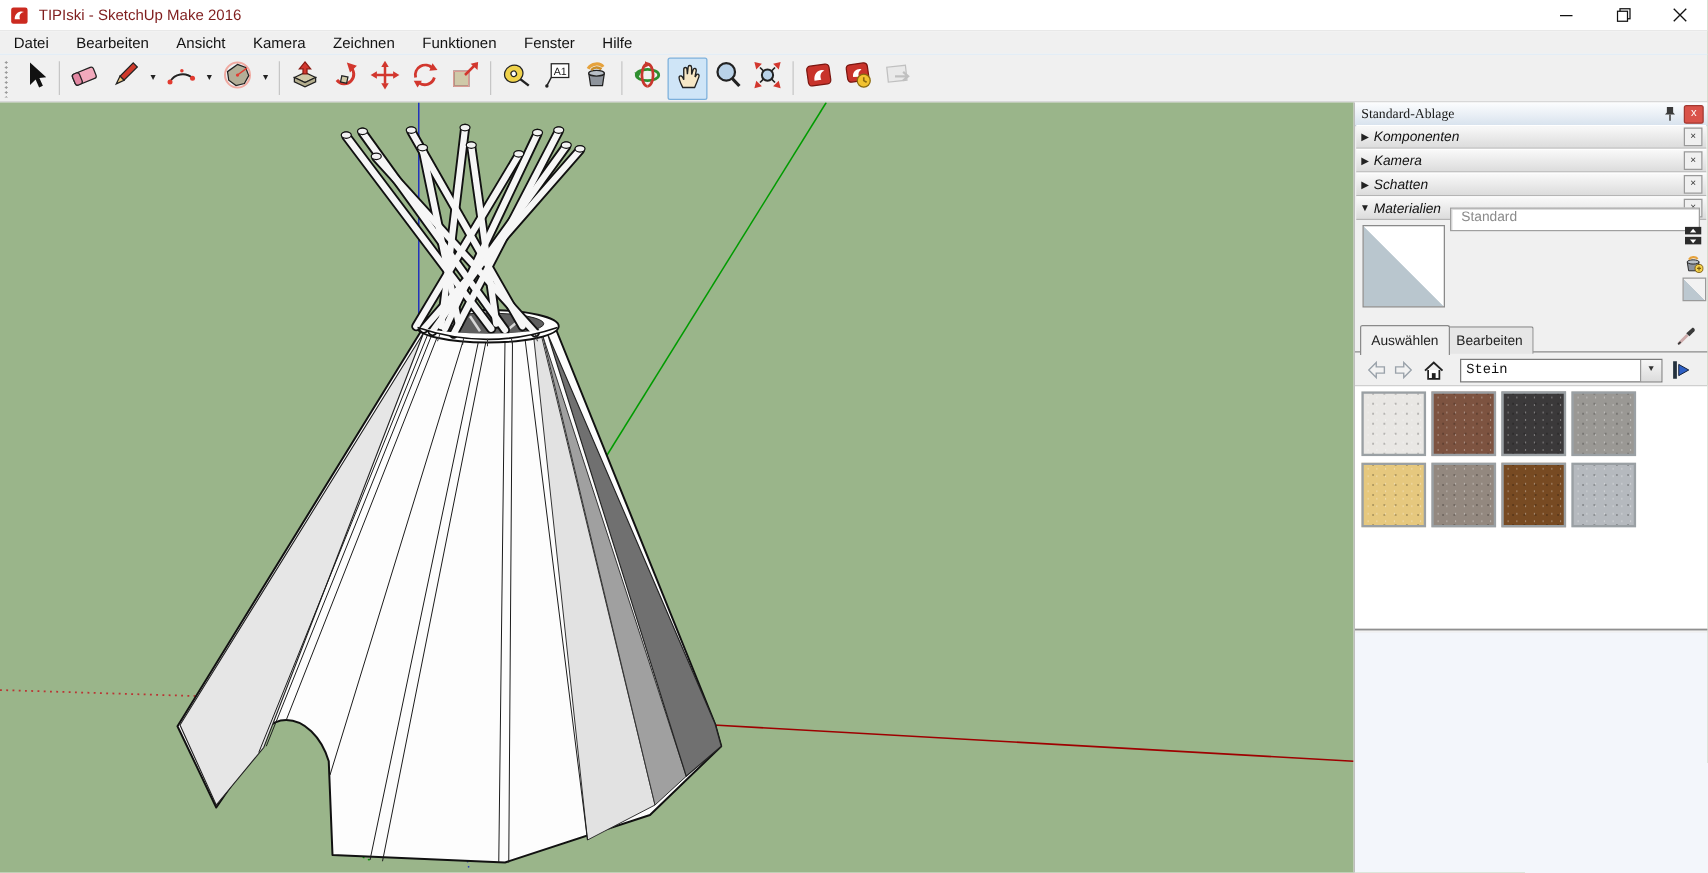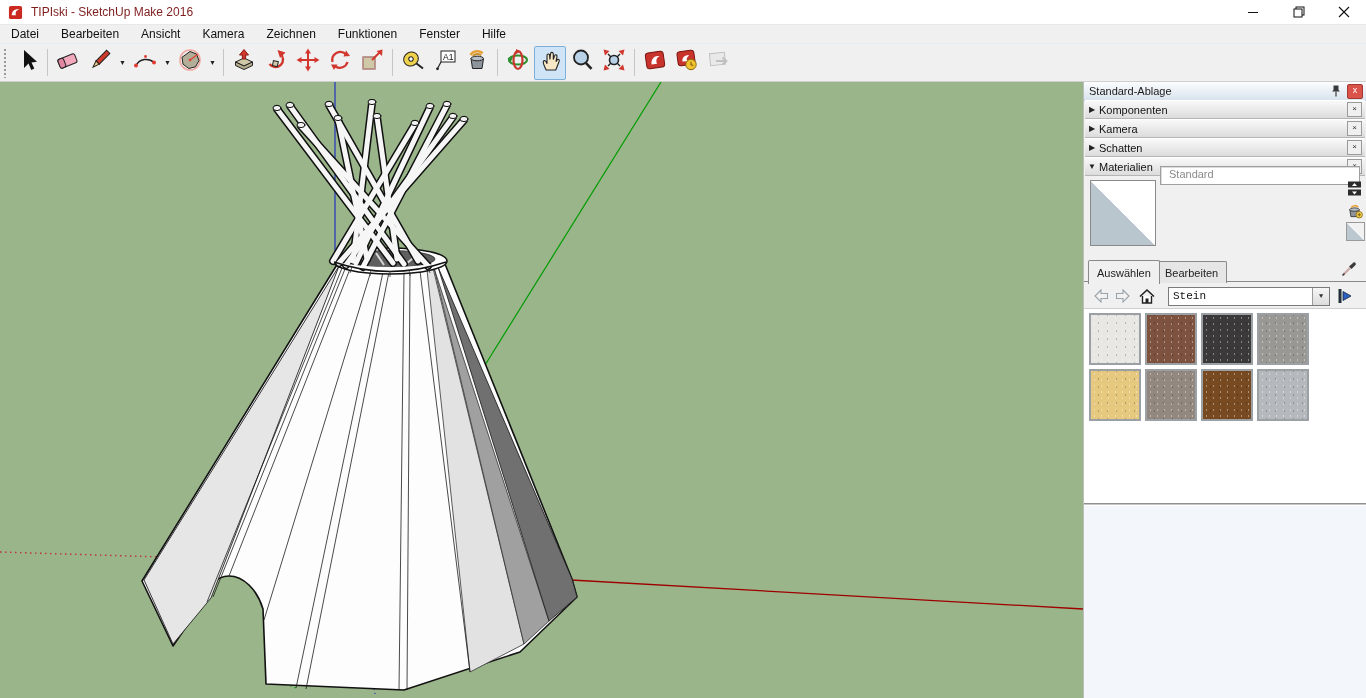--- a/index.html
+++ b/index.html
@@ -29,29 +29,29 @@
   .tb-dd{width:13px;height:32px;display:flex;align-items:center;justify-content:center;font-size:7px;color:#222;}
   .tb-sep{width:1px;height:27px;background:#c6c6c6;margin:0 4px;}
   
   .viewport{position:absolute;left:0;top:82px;width:1083px;height:616px;background:#9ab58a;}
   
   .tray{position:absolute;left:1083px;top:82px;width:283px;height:616px;background:#f0f0f0;
         border-left:1px solid #bdbdbd;box-sizing:border-box;font-size:11px;}
   .traybar{position:absolute;left:0;top:0;right:0;height:18px;
            background:linear-gradient(#fcfdfe,#d9e3ee);display:flex;align-items:center;
            border-bottom:1px solid #c3cdd8;}
-  .traybar-title{margin-left:5px;font-size:11px;color:#1a1a1a;}
+  .traybar-title{margin-left:5px;font-size:11px;color:#1a1a1a;font-family:Liberation Serif, serif;}
   .pin{margin-left:auto;width:14px;height:14px;}
   .tray-close{width:14px;height:13px;background:#d9534a;border:1px solid #a23830;border-radius:2px;
               color:#fff;font-size:9px;line-height:11px;text-align:center;margin:0 3px 0 4px;}
   .section{position:absolute;left:1px;right:1px;height:19px;box-sizing:border-box;
            background:linear-gradient(#f9f9f9,#dcdcdc);border-bottom:1px solid #b5b5b5;border-top:1px solid #fff;
            display:flex;align-items:center;}
   .sec-arrow{width:14px;text-align:center;font-size:8px;color:#222;}
-  .sec-label{font-size:11px;color:#111;}
+  .sec-label{font-size:11px;color:#111;font-style:italic;}
   .sec-close{margin-left:auto;margin-right:3px;width:13px;height:13px;background:#f0f0f0;
              border:1px solid #9a9a9a;font-size:8px;line-height:11px;text-align:center;color:#333;}
   
   .preview{position:absolute;left:6px;top:98px;width:64px;height:64px;border:1px solid #8a8a8a;
            background:linear-gradient(45deg,#b9c6ce 49.6%,#ffffff 50%);}
   .name-field{position:absolute;left:76px;top:84px;width:182px;height:15px;background:#fff;
               border:1px solid #9f9f9f;box-shadow:inset 1px 1px 0 #dcdcdc;color:#8a8a8a;
               font-size:11px;padding:1px 8px;box-sizing:content-box;}
   .side-icon{position:absolute;left:262px;width:17px;height:17px;}
   .mini-default{position:absolute;left:262px;top:140px;width:17px;height:17px;

